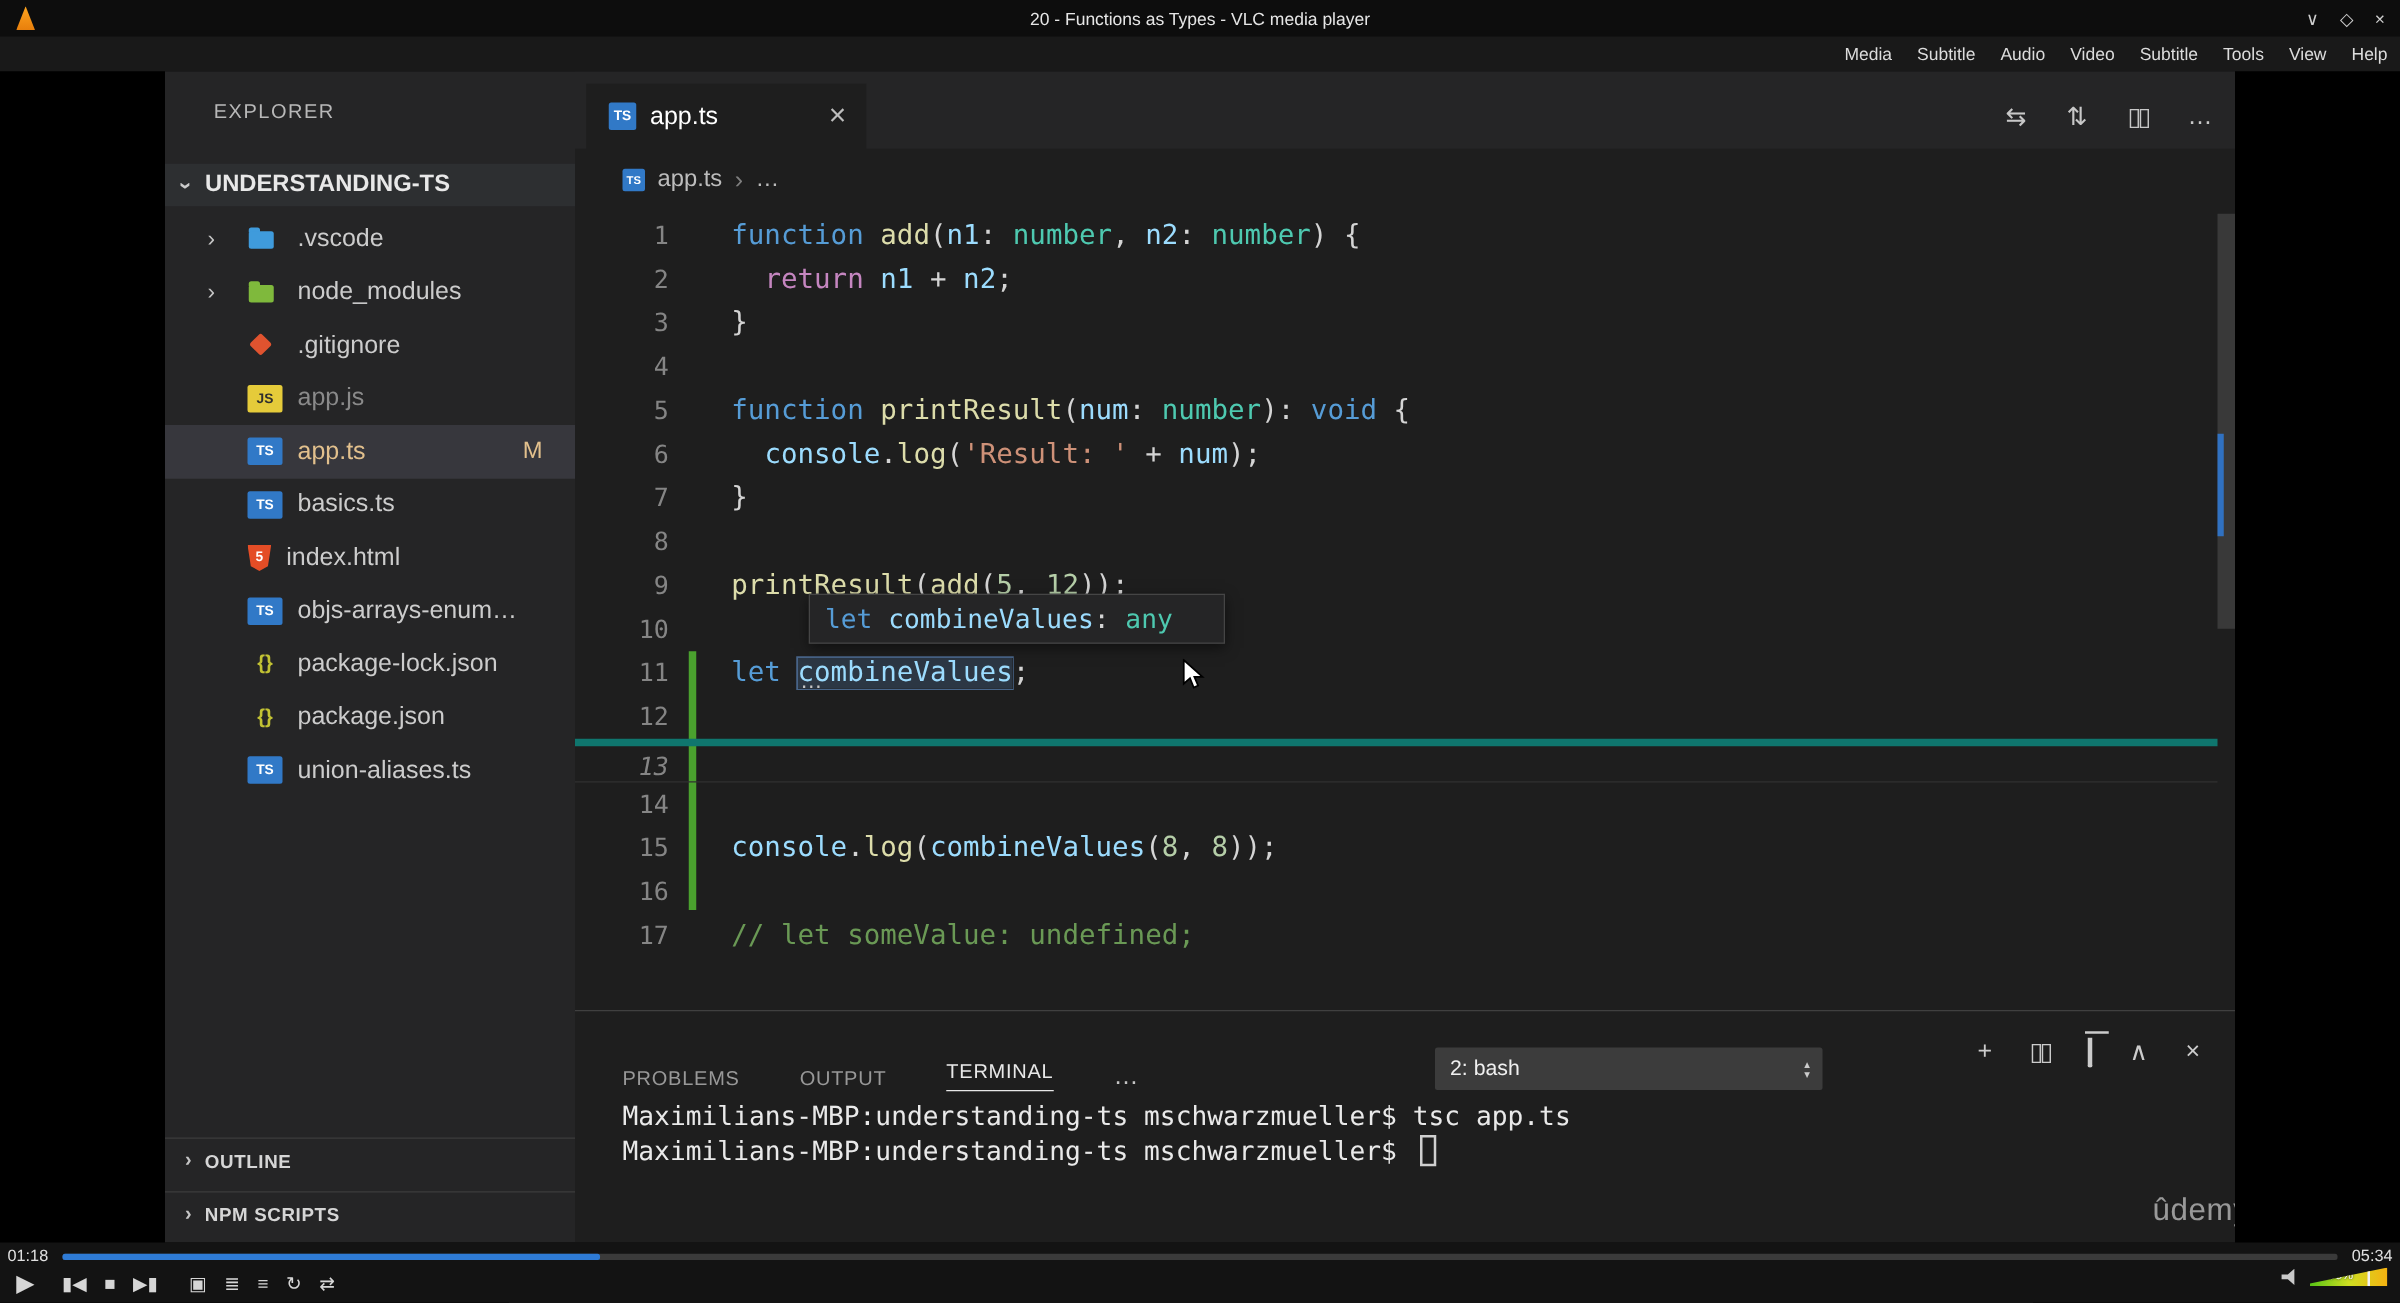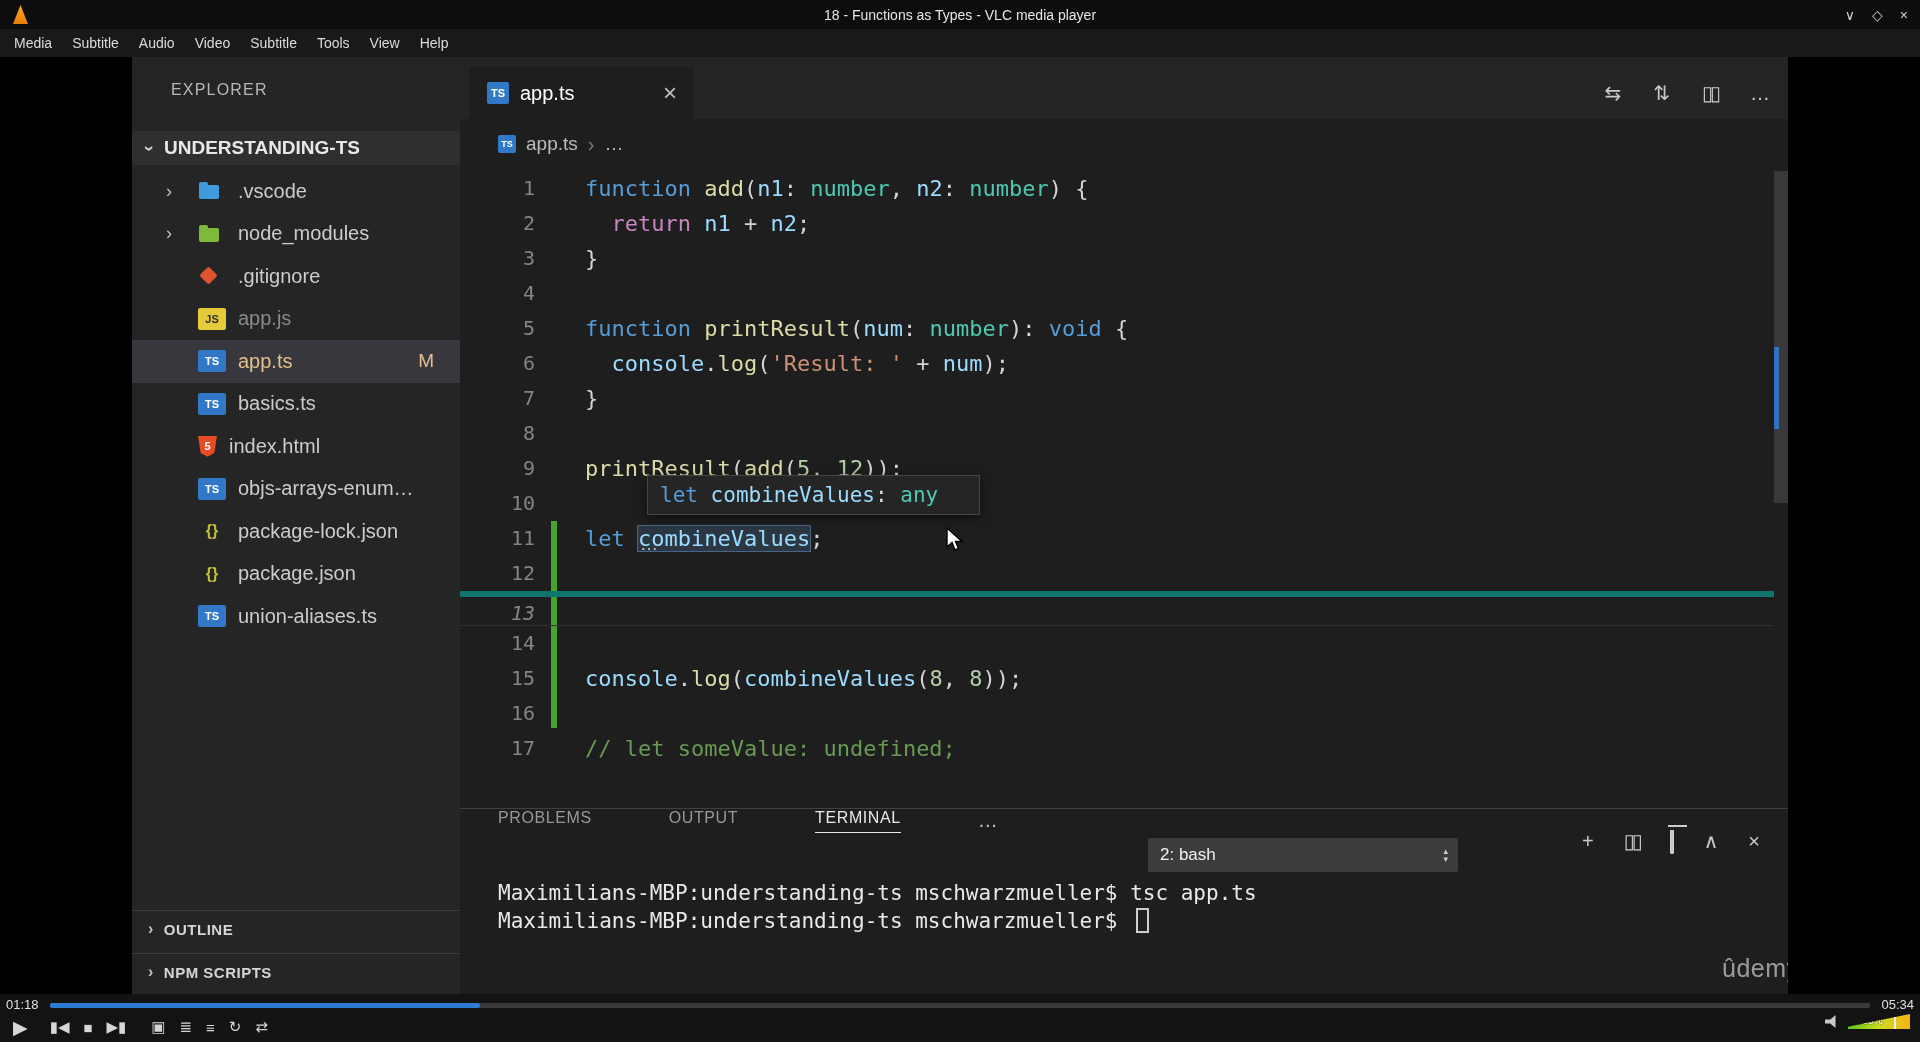--- a/index.html
+++ b/index.html
@@ -8,21 +8,21 @@
 
   
   .titlebar { position:absolute; top:0; left:0; right:0; height:29px; background:#0d0d0d; z-index:20; }
   .cone { position:absolute; left:12px; top:5px; width:17px; height:19px;
           background:linear-gradient(#ffa51f,#e87f0c); clip-path:polygon(50% 0,94% 100%,6% 100%); }
   .title { position:absolute; left:0; right:0; top:0; height:29px; display:flex; align-items:center;
            justify-content:center; font-size:14px; color:#e6e6e6; }
   .wincontrols { position:absolute; right:12px; top:0; height:29px; display:flex; align-items:center;
                  gap:17px; color:#cfcfcf; font-size:14px; z-index:21; }
   .menubar { position:absolute; top:29px; left:0; right:0; height:28px; background:#191919;
-             display:flex; align-items:center; padding-left:4px; z-index:20; }
+             display:flex; align-items:center; padding-left:4px; z-index:20;justify-content:flex-end; }
   .menubar span { padding:0 10px; font-size:14px; color:#dcdcdc; }
 
   
   .stage { position:absolute; top:57px; left:0; right:0; height:937px; background:#000; }
   .video { position:absolute; left:132px; top:0; width:1656px; height:937px; background:#1e1e1e; overflow:hidden; }
 
   
   .sidebar { position:absolute; left:0; top:0; width:328px; height:100%; background:#252526; }
   .exp-header { position:absolute; left:39px; top:24px; font-size:16px; letter-spacing:1.2px; color:#b8b8b8; }
   .root-row { position:absolute; left:0; top:74px; width:100%; height:34px; background:#2d2f31;
@@ -91,21 +91,21 @@
   .overview-mark { position:absolute; right:9px; top:290px; width:5px; height:82px; background:rgba(47,123,217,0.85); }
 
   .tooltip { position:absolute; left:187px; top:418px; width:333px; height:40px; background:#252526;
              border:1px solid #454545; display:flex; align-items:center; padding-left:12px;
              font-family:"DejaVu Sans Mono", monospace; font-size:21px; white-space:pre;
              box-shadow:0 3px 10px rgba(0,0,0,0.5); z-index:5; }
 
   
   .panel { position:absolute; left:0; right:0; top:751px; height:186px; background:#1e1e1e;
            border-top:1px solid #404040; z-index:3; }
-  .panel-tabs { position:absolute; left:38px; top:0; height:64px; display:flex; align-items:flex-start; gap:77px; }
+  .panel-tabs { position:absolute; left:38px; top:0; height:64px; display:flex; align-items:flex-end; gap:48px; }
   .ptab { font-size:16px; letter-spacing:0.6px; color:#989898; }
   .ptab.active { color:#e8e8e8; border-bottom:1px solid #e8e8e8; padding-bottom:5px; }
   .pmore { color:#c5c5c5; font-size:20px; }
   .shell-select { position:absolute; left:688px; top:17px; width:310px; height:34px; background:#3c3c3c;
                   color:#f0f0f0; font-size:17px; display:flex; align-items:center; padding-left:12px;
                   border-radius:2px;margin-top:12px; }
   .sel-arrows { margin-left:auto; margin-right:10px; display:flex; flex-direction:column;
                 font-size:9px; color:#ccc; line-height:8px; }
   .panel-icons { position:absolute; right:28px; top:0; height:64px; display:flex; align-items:center;
                  gap:30px; color:#cccccc; font-size:20px; }
@@ -139,21 +139,21 @@
            background:linear-gradient(to right,#58c416,#cede22,#f5b211);
            clip-path:polygon(0 85%,100% 0,100% 100%,0 100%); }
   .vol-marker { position:absolute; left:74%; top:0; width:2px; height:100%; background:#f2f2f2; }
   .vol-label { position:absolute; left:9px; top:1px; font-size:10px; color:#fff; text-shadow:0 0 2px #000; }
 </style>
 </head>
 <body>
 
 <div class="titlebar">
   <span class="cone"></span>
-  <div class="title">18 - Functions as Types - VLC media player</div>
+  <div class="title">20 - Functions as Types - VLC media player</div>
   <div class="wincontrols">
       <span>∨</span>
       <span>◇</span>
       <span>×</span>
     </div>
 </div>
 <div class="menubar">
     <span>Media</span>
     <span>Subtitle</span>
     <span>Audio</span>

